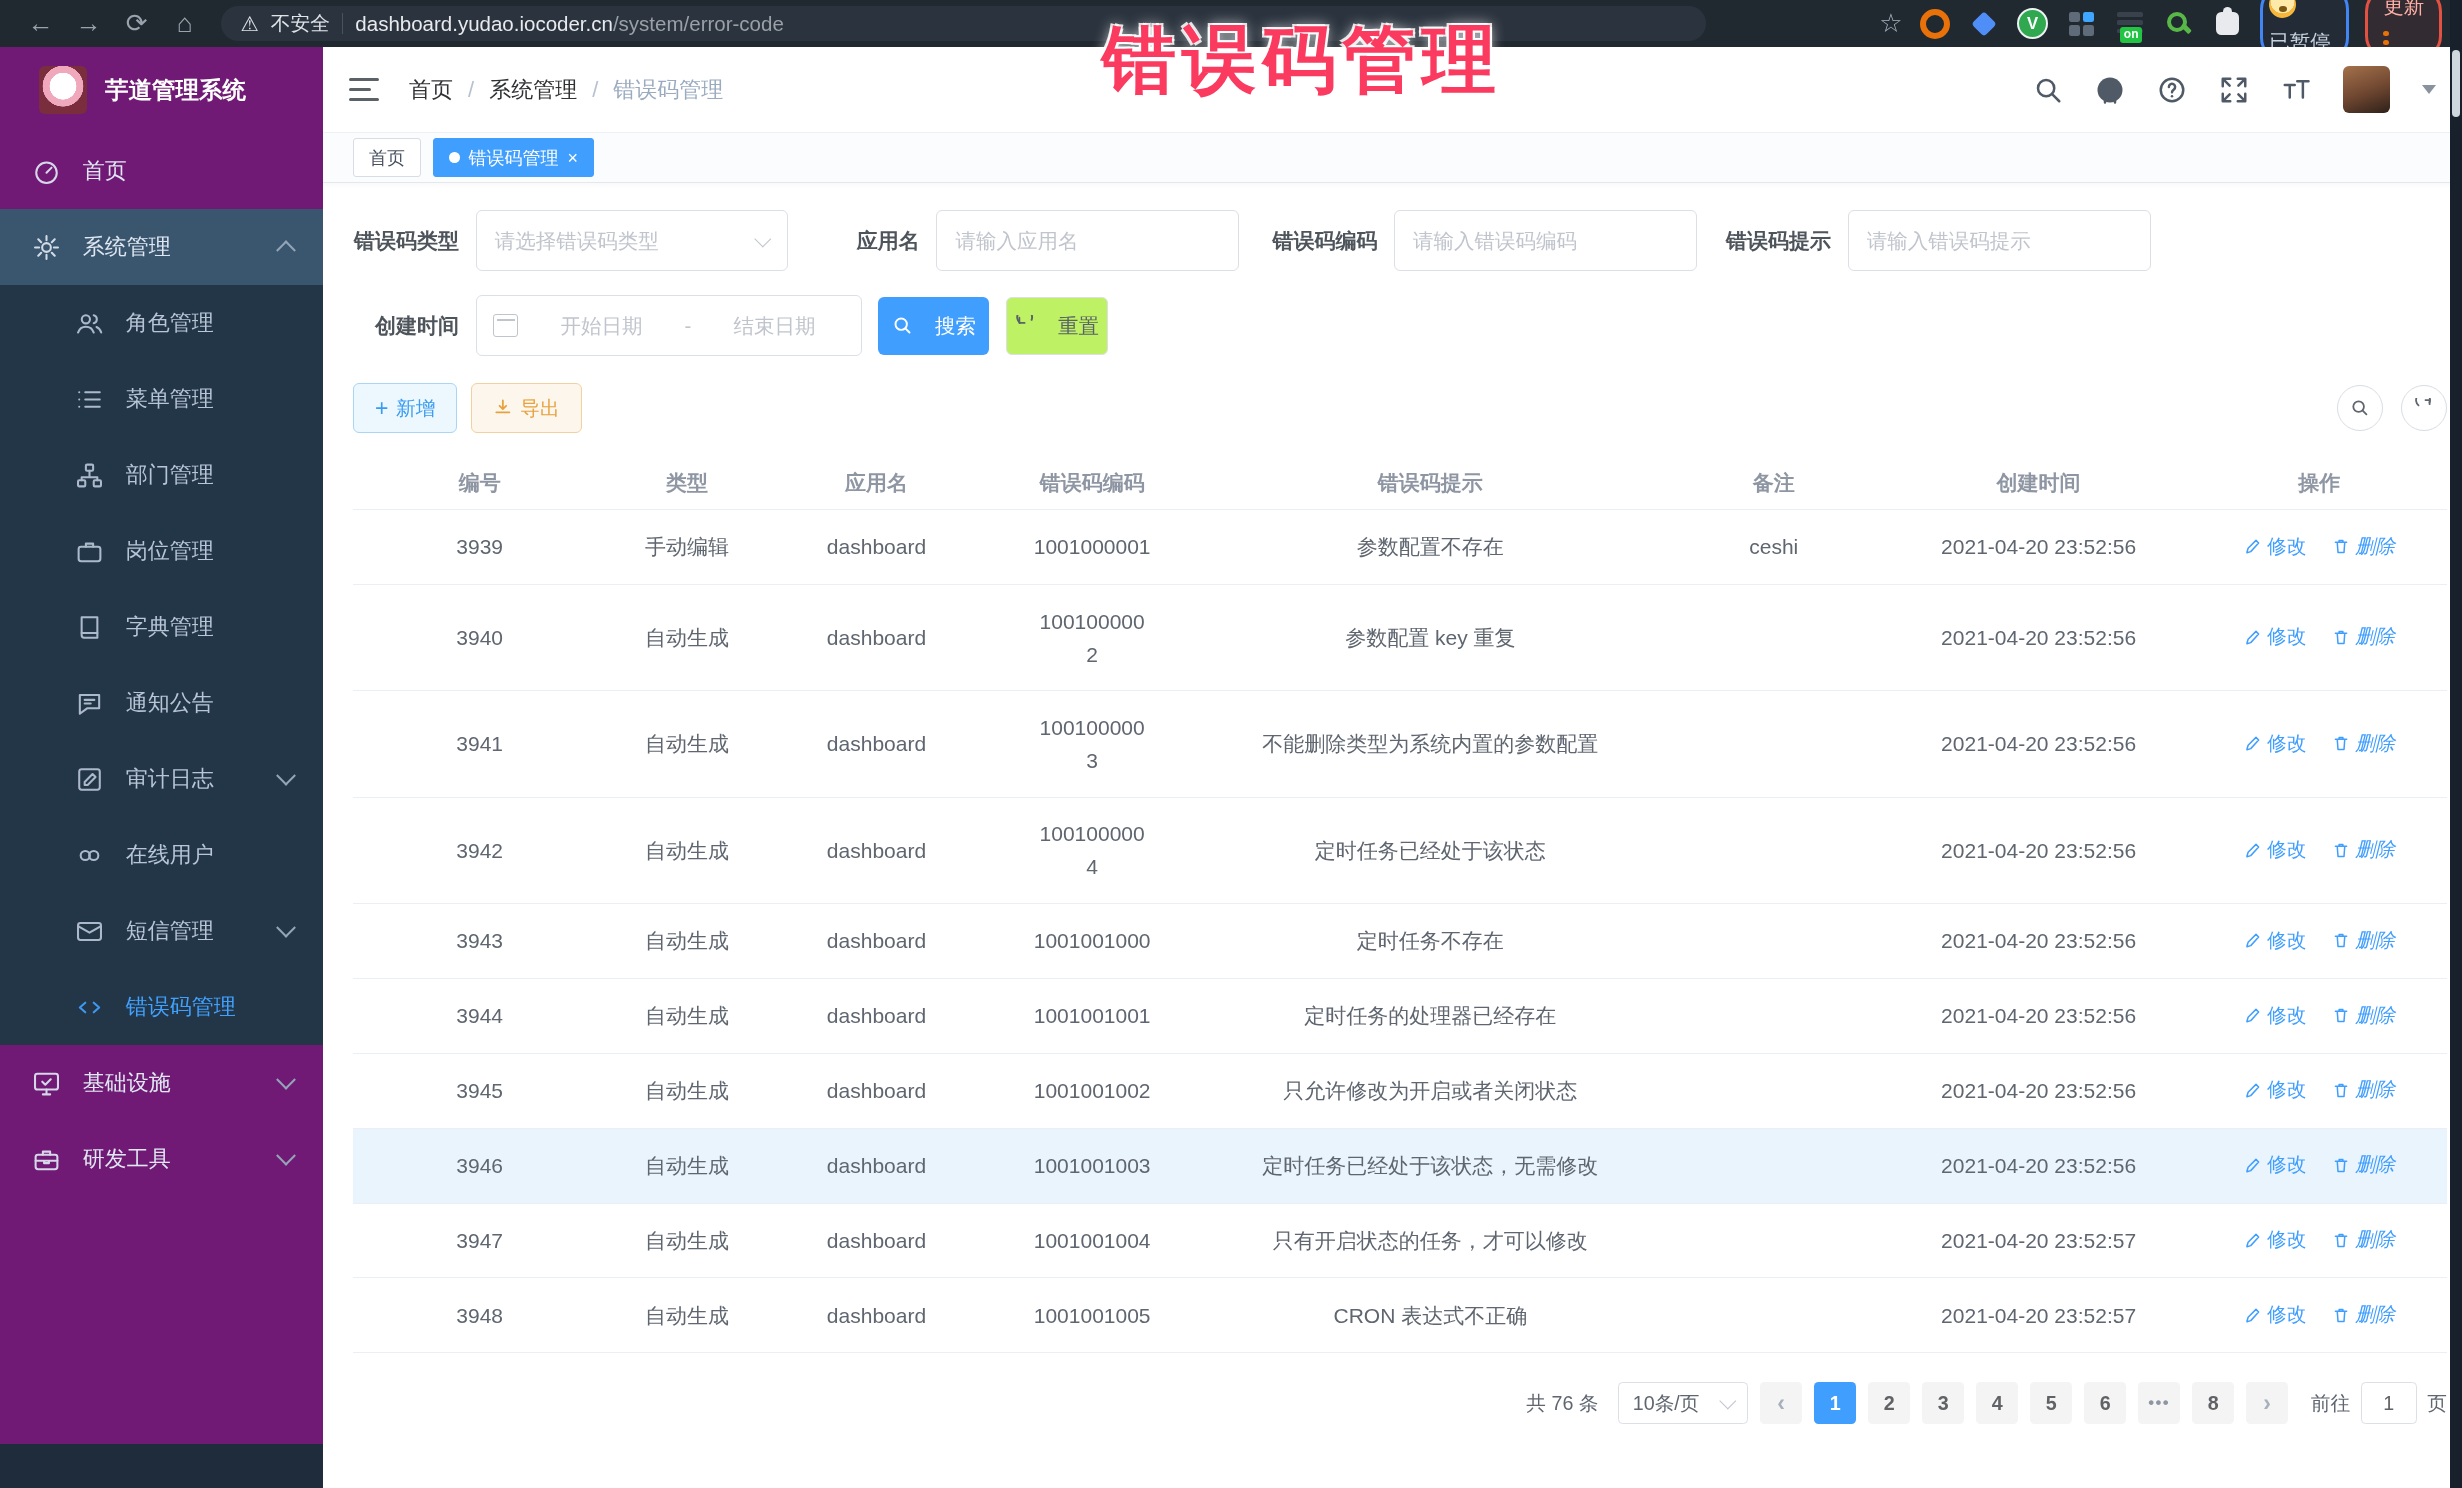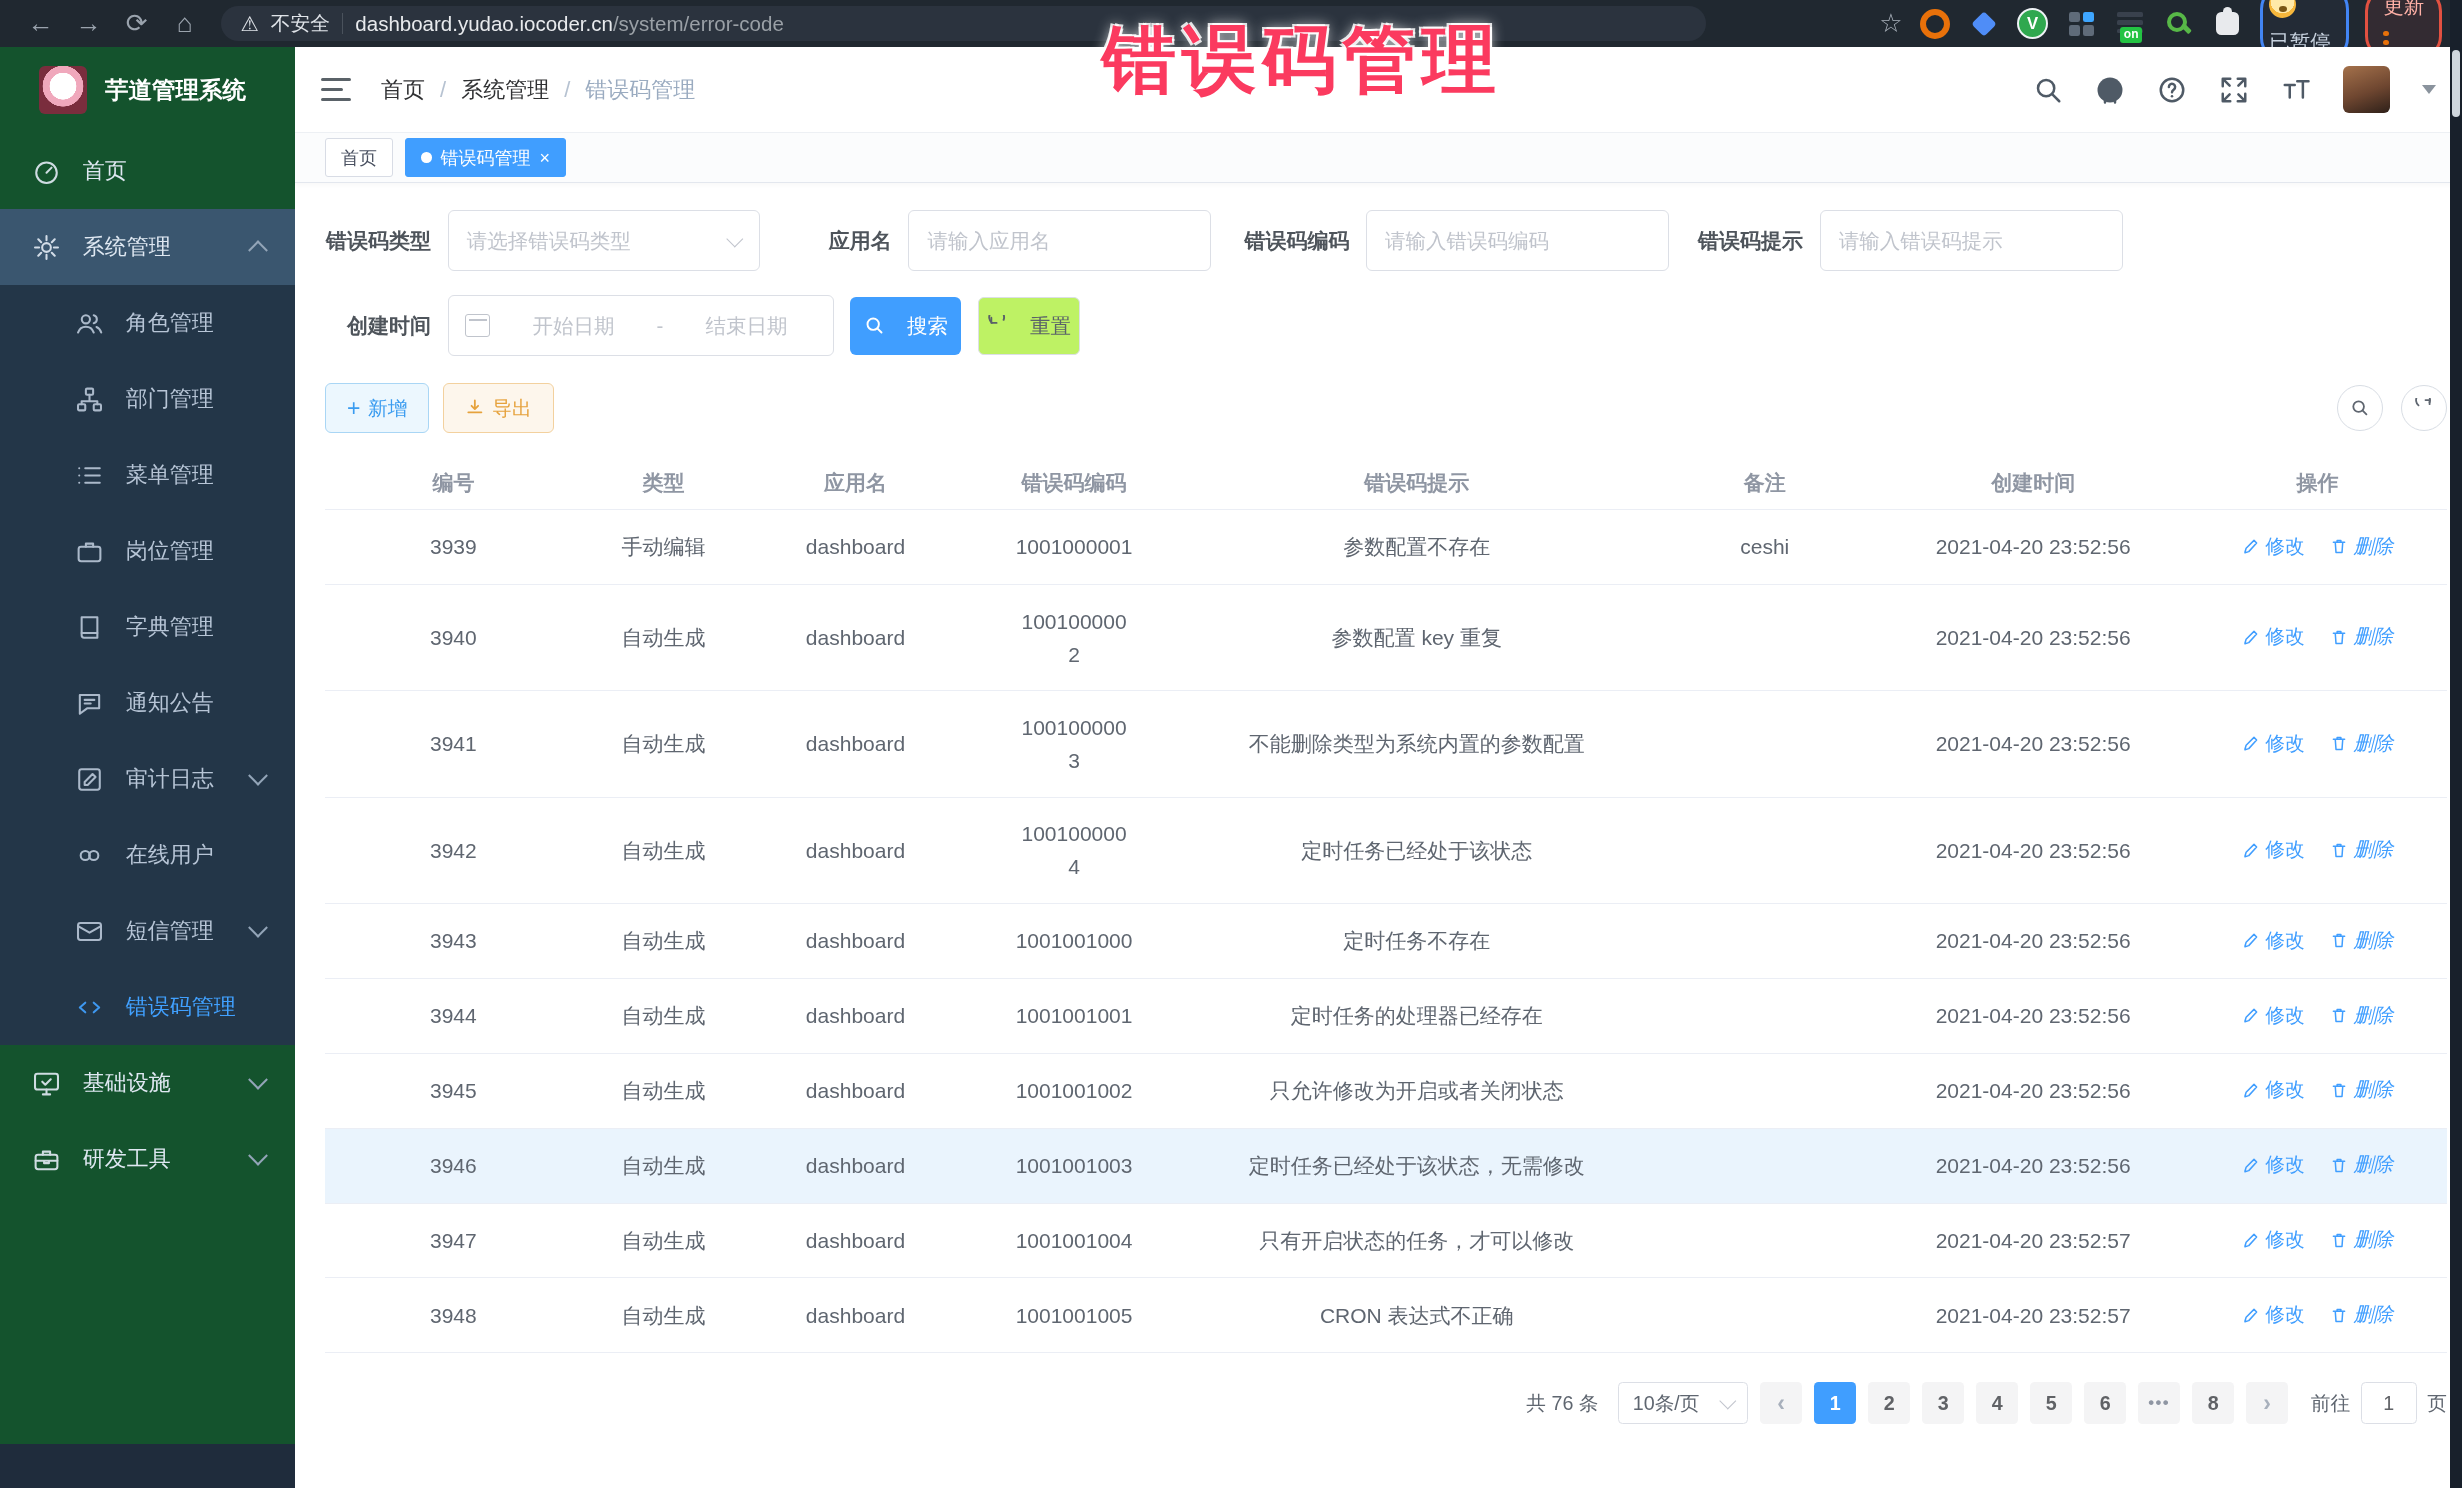--- a/index.html
+++ b/index.html
@@ -39,21 +39,21 @@
   .pill.paused .ptext{color:#c7d2df;font-size:20.5px;}
   .pill.update{border:3px solid #e25141;background:rgba(226,81,65,.10);}
   .pill.update .utext{color:#ffb0a6;font-size:20.5px;}
   .vdots{display:flex;flex-direction:column;gap:3.8px;}
   .vdots i{width:5.3px;height:5.3px;border-radius:50%;background:#e8710a;}
 
   
   .app{display:flex;height:1441px;}
 
   
-  .sidebar{width:295px;background:#14532d;display:flex;flex-direction:column;flex-shrink:0;}
+  .sidebar{width:323px;background:#701a75;display:flex;flex-direction:column;flex-shrink:0;}
   .logo-row{height:86px;display:flex;align-items:center;padding:0 39px;gap:18px;box-sizing:border-box;}
   .logo-img{width:48px;height:48px;border-radius:6px;background:radial-gradient(circle at 50% 42%,#ffffff 0 36%,#f0a8bc 37% 55%,#7a2d3d 56%);flex-shrink:0;}
   .logo-title{color:#fff;font-size:23.5px;font-weight:700;white-space:nowrap;}
   .menu{flex:1;}
   .m-item{height:76px;display:flex;align-items:center;padding:0 30px;gap:19.7px;font-size:22px;color:#dfe8f2;cursor:pointer;box-sizing:border-box;}
   .m-item.sub{padding-left:73px;background:#233648;color:#b7c5d6;}
   .m-item.hl{background:#3a566f;}
   .m-item.active{color:#41a1ff;}
   .m-icon{width:33px;display:flex;justify-content:center;flex-shrink:0;}
   .m-icon svg{width:29px;height:29px;stroke:currentColor;fill:none;stroke-width:1.7;stroke-linecap:round;stroke-linejoin:round;opacity:.92;}
@@ -244,35 +244,35 @@
               <svg viewBox="0 0 24 24">
                 <circle cx="9" cy="8.5" r="3.4"></circle>
                 <path d="M2.5 19.5c1.2-3.4 3.8-4.8 6.5-4.8s5.3 1.4 6.5 4.8M15.5 5.2a3.4 3.4 0 010 6.6M17.8 14.9c1.9.8 3.2 2.2 3.9 4.6"></path>
               </svg>
             </span>
             <span class="m-label">角色管理</span>
           </div>
           <div class="m-item sub">
             <span class="m-icon">
               <svg viewBox="0 0 24 24">
+                <path d="M8.5 6h12M8.5 12h12M8.5 18h12M3.5 6h.01M3.5 12h.01M3.5 18h.01"></path>
+              </svg>
+            </span>
+            <span class="m-label">菜单管理</span>
+          </div>
+          <div class="m-item sub">
+            <span class="m-icon">
+              <svg viewBox="0 0 24 24">
                 <rect x="9" y="3" width="6" height="5" rx="1"></rect>
                 <rect x="2.5" y="16" width="6" height="5" rx="1"></rect>
                 <rect x="15.5" y="16" width="6" height="5" rx="1"></rect>
                 <path d="M12 8v5.5M5.5 16v-2.5h13V16"></path>
               </svg>
             </span>
             <span class="m-label">部门管理</span>
-          </div>
-          <div class="m-item sub">
-            <span class="m-icon">
-              <svg viewBox="0 0 24 24">
-                <path d="M8.5 6h12M8.5 12h12M8.5 18h12M3.5 6h.01M3.5 12h.01M3.5 18h.01"></path>
-              </svg>
-            </span>
-            <span class="m-label">菜单管理</span>
           </div>
           <div class="m-item sub">
             <span class="m-icon">
               <svg viewBox="0 0 24 24">
                 <rect x="3" y="8" width="18" height="12" rx="2"></rect>
                 <path d="M9 8V5.5h6V8"></path>
               </svg>
             </span>
             <span class="m-label">岗位管理</span>
           </div>

